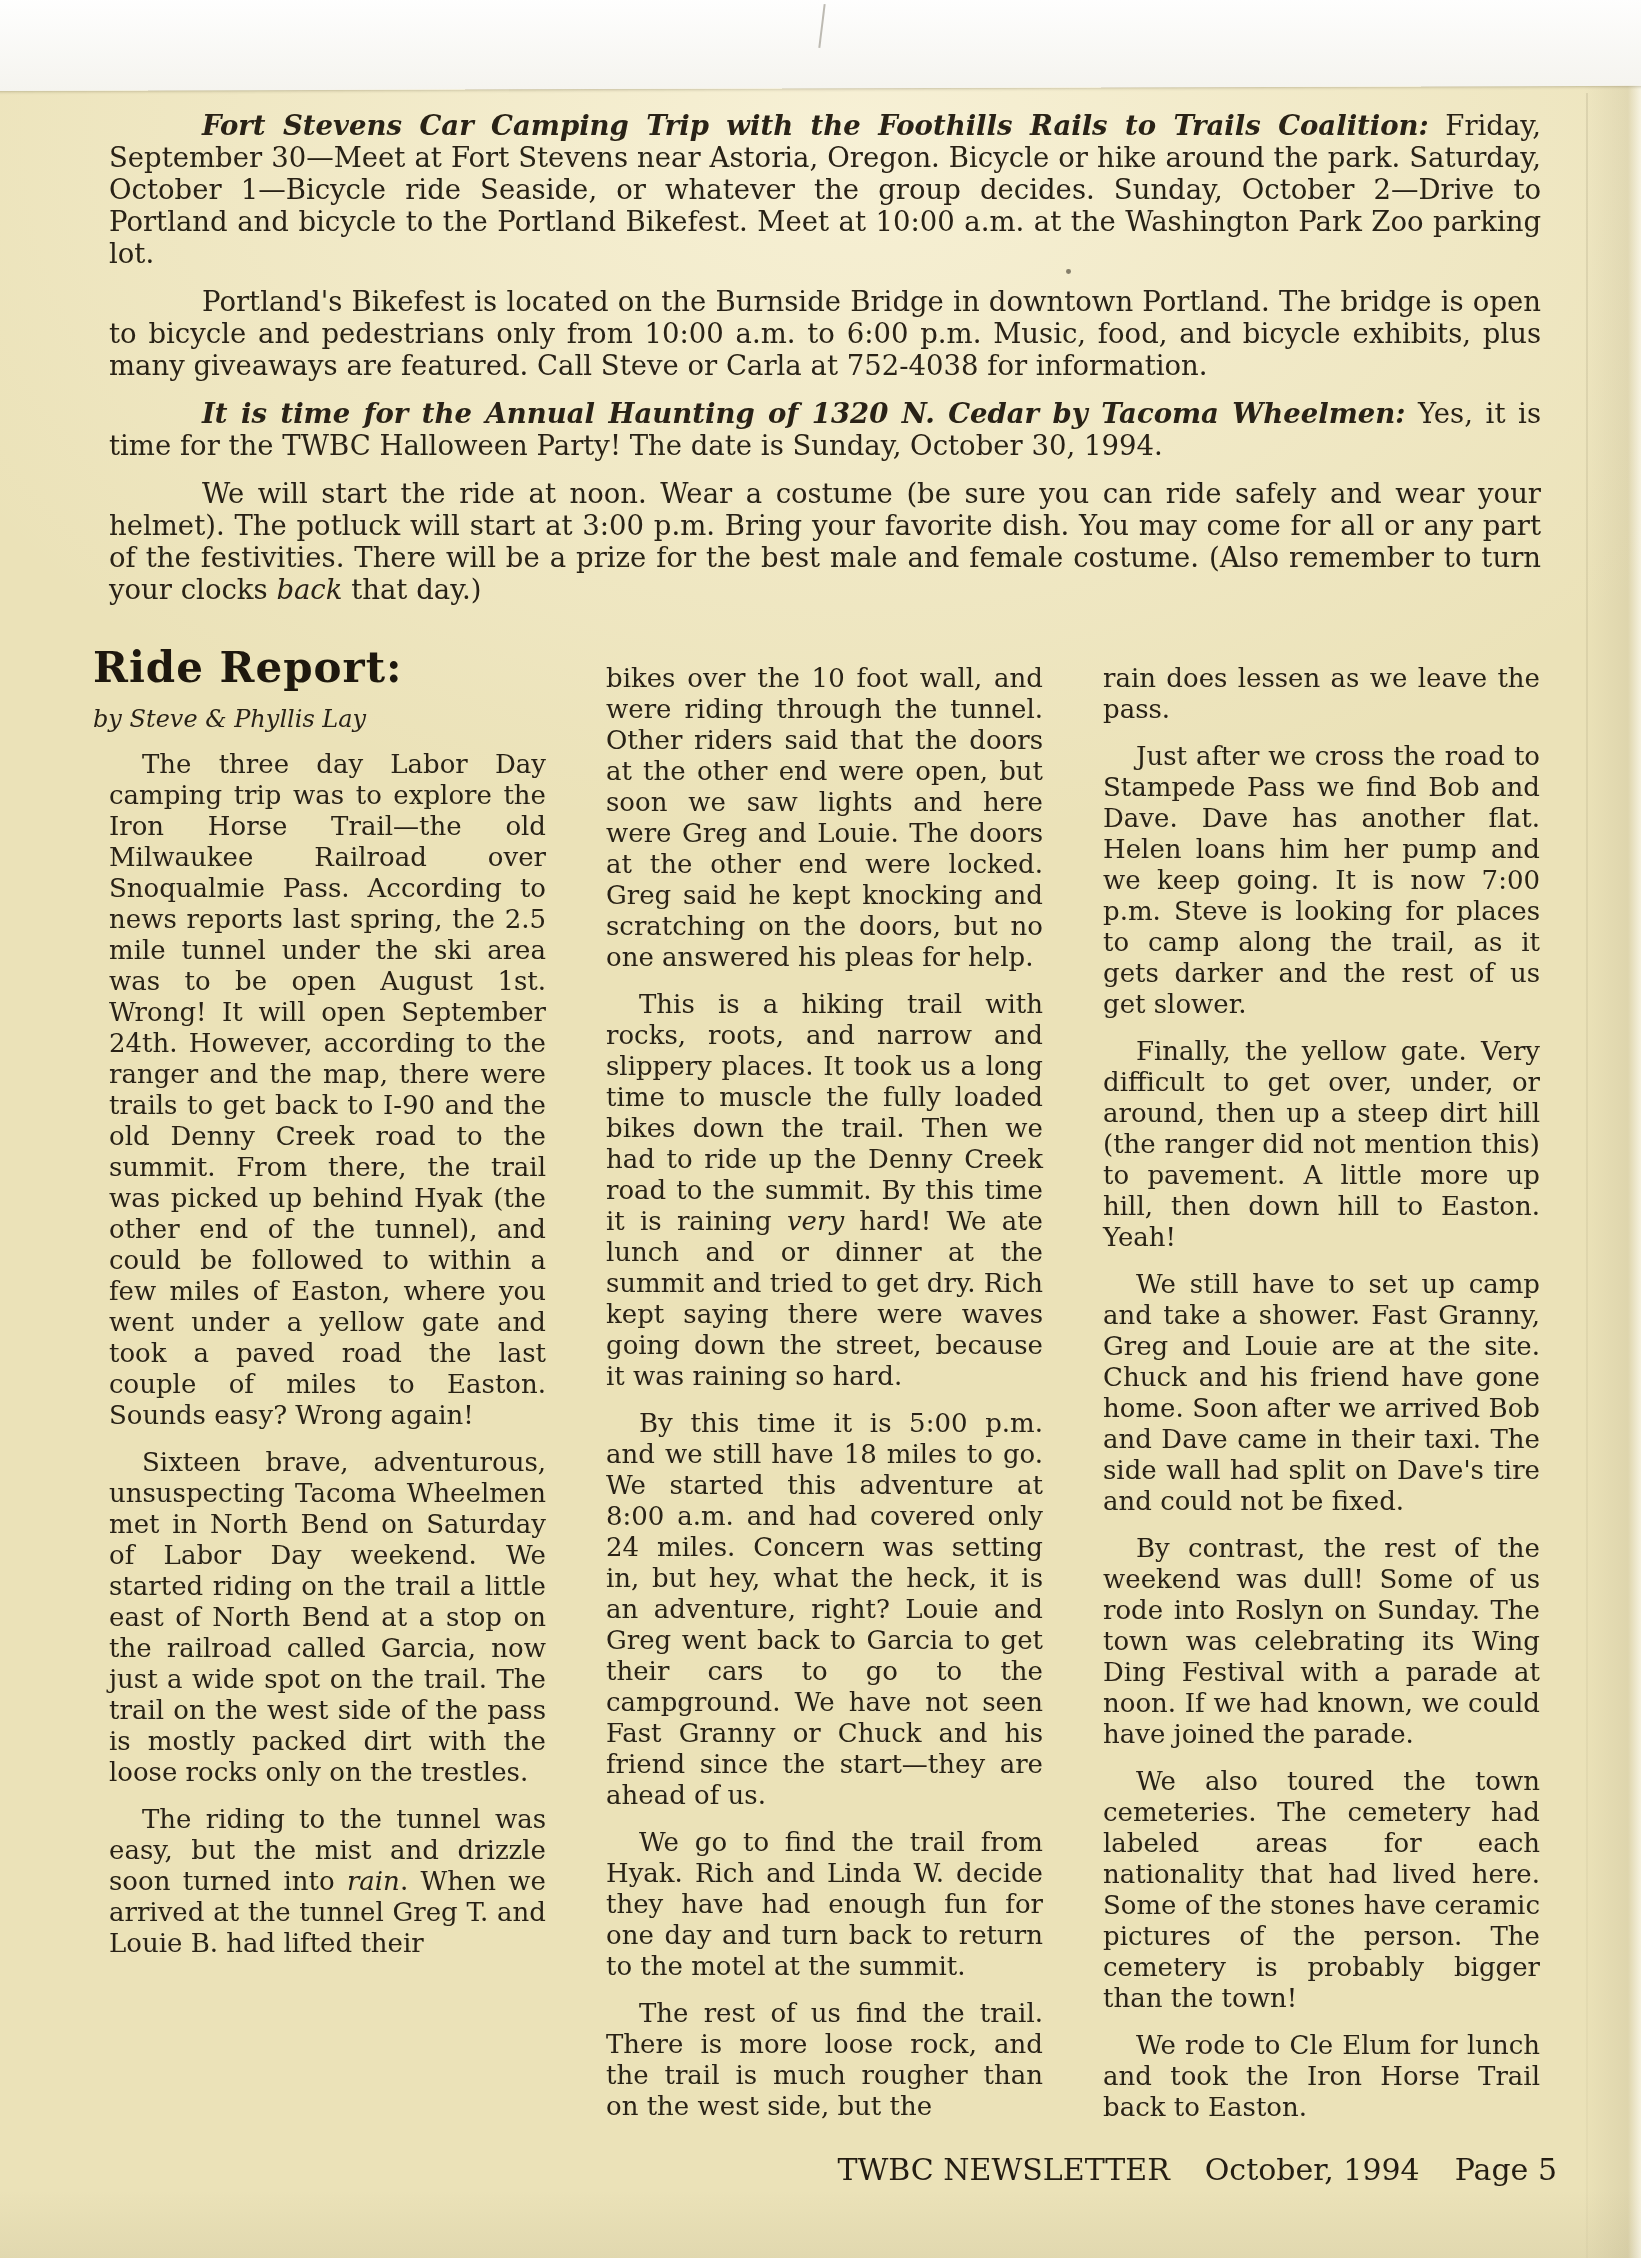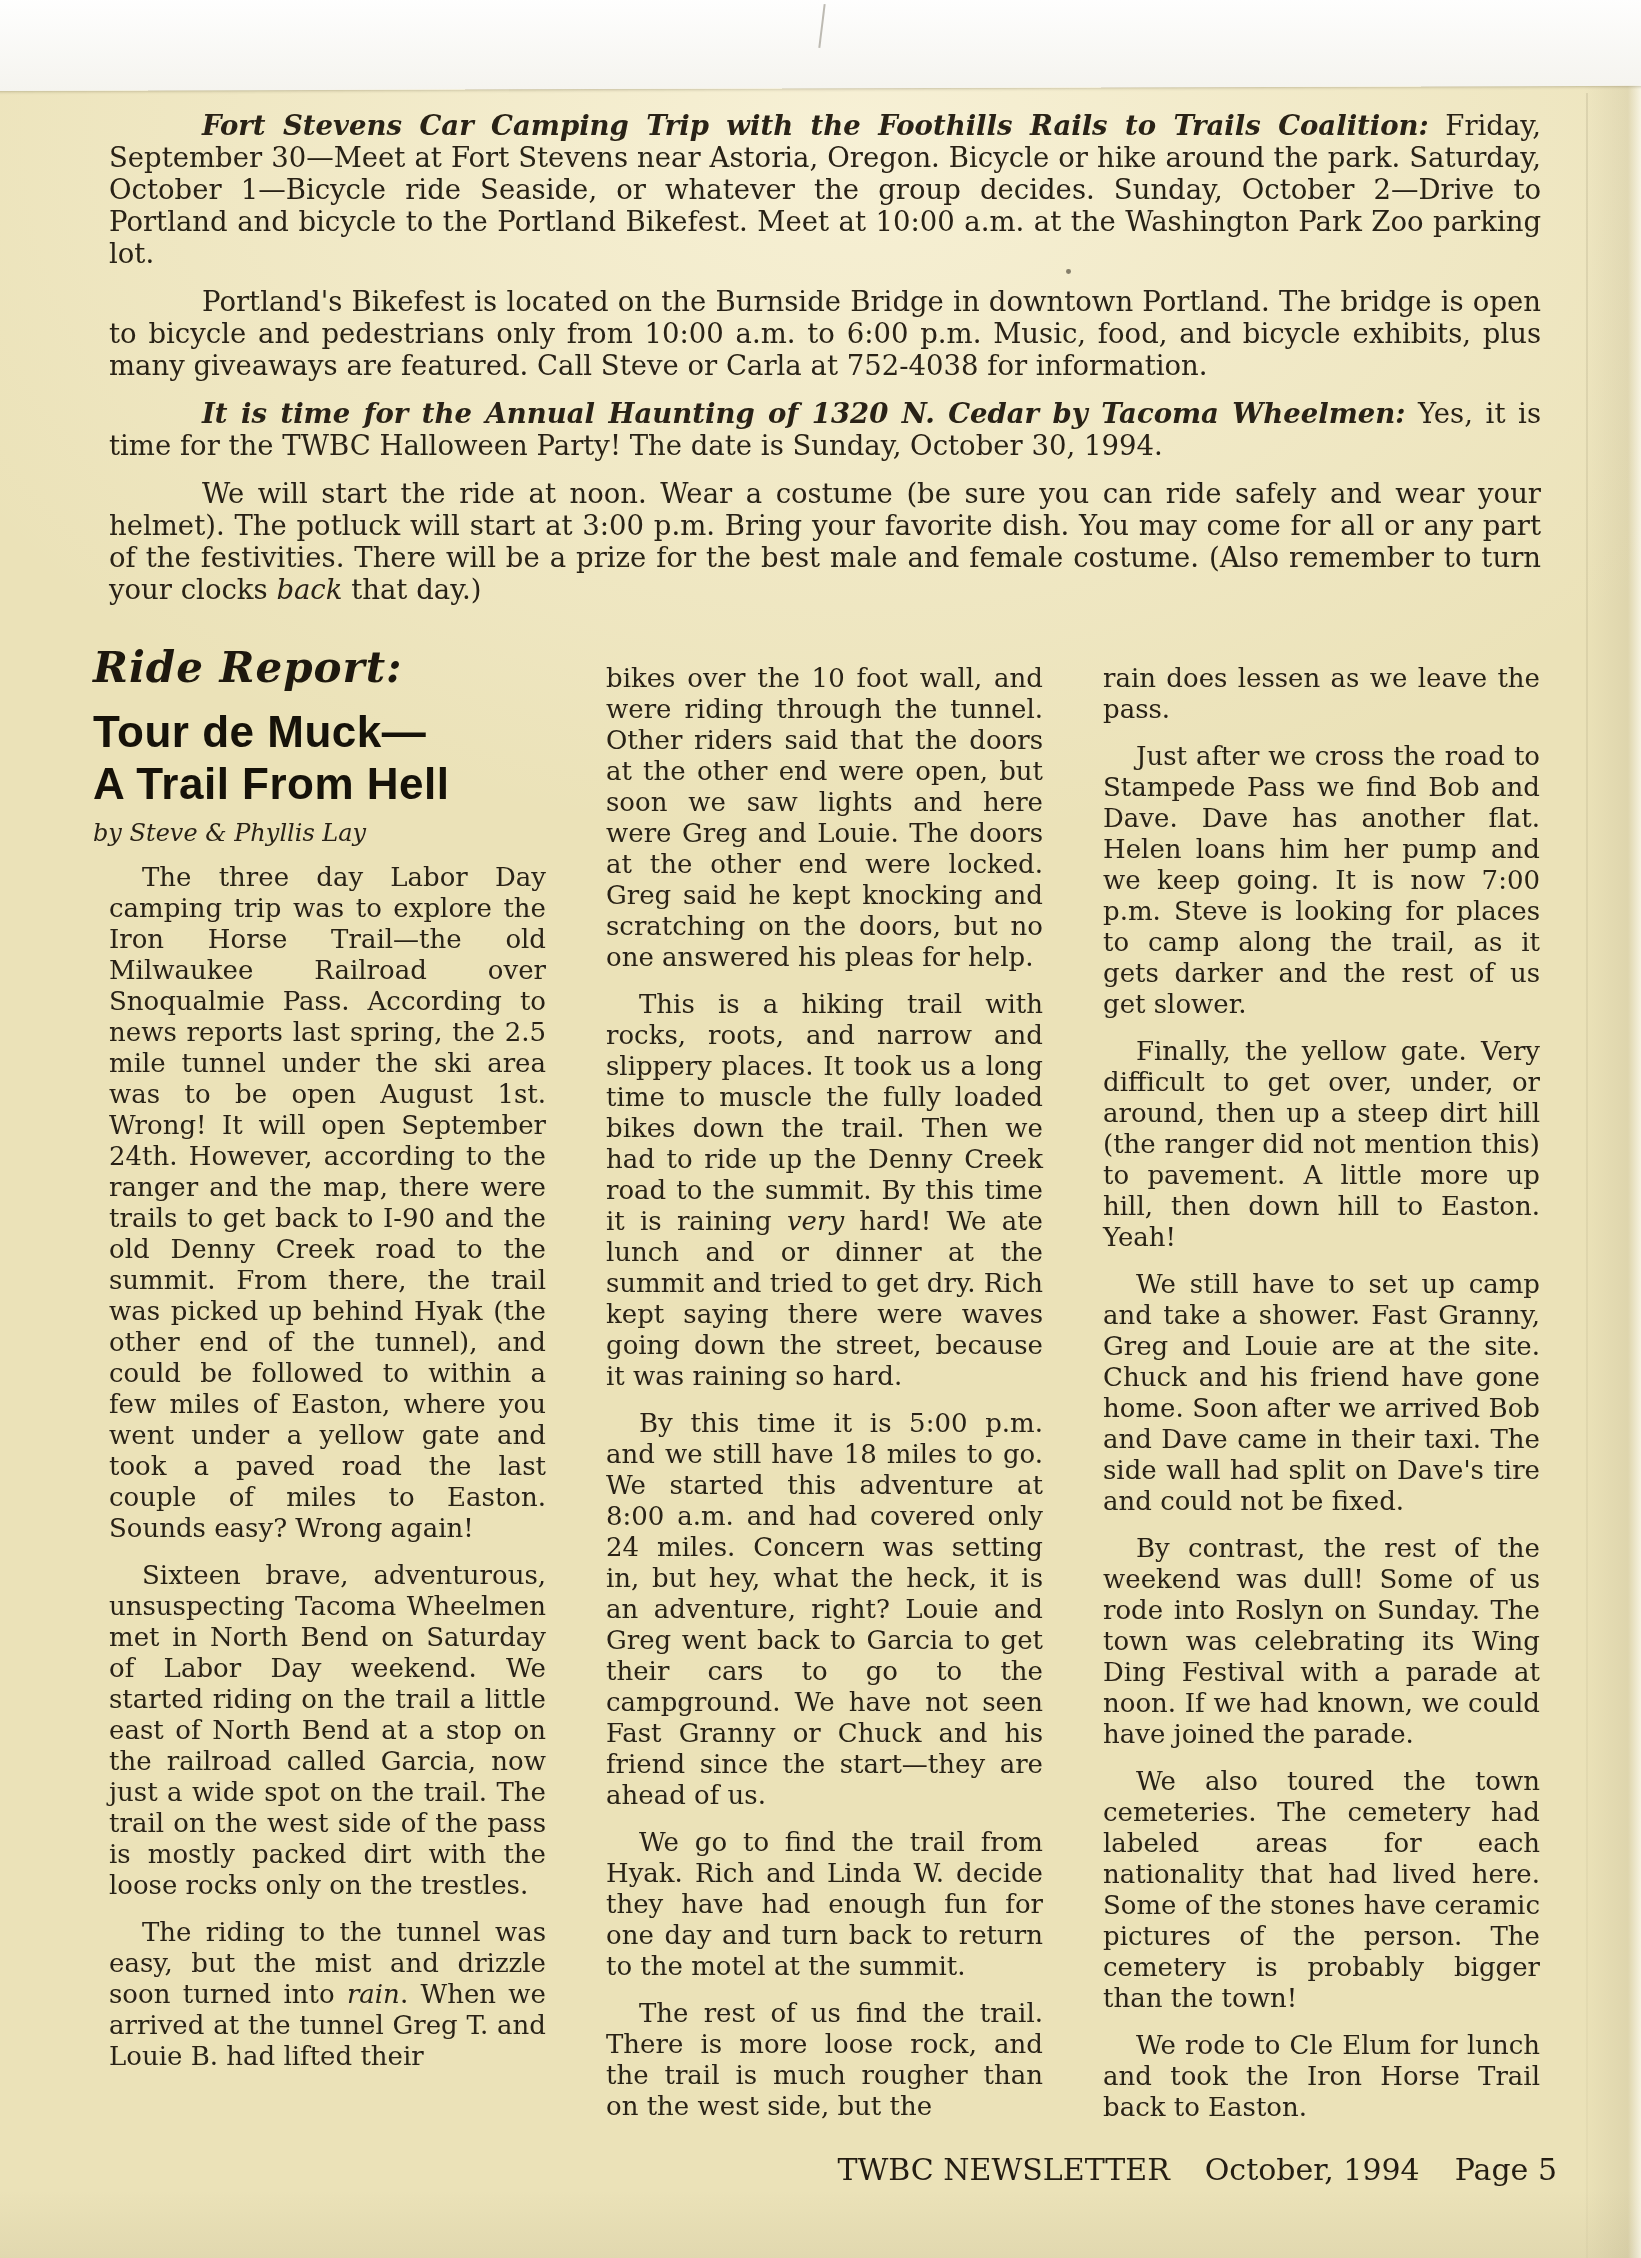--- a/index.html
+++ b/index.html
@@ -36,21 +36,21 @@
   .indent-deep{text-indent:93px;}
   .indent-small{text-indent:33px;}
   .indent-none{text-indent:0;}
   .run-bi{font-style:italic;font-weight:700;}
   .run-i{font-style:italic;}
 
   .cols{display:flex;gap:28px;margin-top:42px;align-items:flex-start;}
   .col{width:469px;font-size:26px;line-height:31px;text-align:justify;color:#292216;}
 
   .rr-heading{
-    font-family:"DejaVu Serif",serif;font-style:italic;font-weight:700;
+    font-family:"DejaVu Serif",serif;font-weight:700;
     font-size:42px;line-height:1;letter-spacing:1px;color:#1e180e;margin:0 0 17.4px 0;
   }
   .article-title{
     font-family:"Liberation Sans",sans-serif;font-weight:700;
     font-size:44px;line-height:52px;letter-spacing:0.5px;color:#161209;
     text-align:left;text-indent:0;
   }
   .byline{font-family:"DejaVu Serif",serif;font-style:italic;font-size:24px;line-height:1.1;margin:9.7px 0 11.6px 0;text-indent:0;text-align:left;}
 
   .footer{
@@ -76,24 +76,20 @@
         <p class="para indent-deep"><span class="run-bi">Fort Stevens Car Camping Trip with the Foothills Rails to Trails Coalition:</span> Friday, September 30—Meet at Fort Stevens near Astoria, Oregon. Bicycle or hike around the park. Saturday, October 1—Bicycle ride Seaside, or whatever the group decides. Sunday, October 2—Drive to Portland and bicycle to the Portland Bikefest. Meet at 10:00 a.m. at the Washington Park Zoo parking lot.</p>
         <p class="para indent-deep">Portland's Bikefest is located on the Burnside Bridge in downtown Portland. The bridge is open to bicycle and pedestrians only from 10:00 a.m. to 6:00 p.m. Music, food, and bicycle exhibits, plus many giveaways are featured. Call Steve or Carla at 752-4038 for information.</p>
         <p class="para indent-deep"><span class="run-bi">It is time for the Annual Haunting of 1320 N. Cedar by Tacoma Wheelmen:</span> Yes, it is time for the TWBC Halloween Party! The date is Sunday, October 30, 1994.</p>
         <p class="para indent-deep">We will start the ride at noon. Wear a costume (be sure you can ride safely and wear your helmet). The potluck will start at 3:00 p.m. Bring your favorite dish. You may come for all or any part of the festivities. There will be a prize for the best male and female costume. (Also remember to turn your clocks <span class="run-i">back</span> that day.)</p>
       </div>
 
     <div class="cols">
 
       <div class="col">
         <div class="rr-heading">Ride Report:</div>
-        <div class="article-title">
-          <div>Tour de Muck—</div>
-          <div>A Trail From Hell</div>
-        </div>
         <div class="byline">by Steve &amp; Phyllis Lay</div>
         <div>
             <p class="para indent-small">The three day Labor Day camping trip was to explore the Iron Horse Trail—the old Milwaukee Railroad over Snoqualmie Pass. According to news reports last spring, the 2.5 mile tunnel under the ski area was to be open August 1st. Wrong! It will open September 24th. However, according to the ranger and the map, there were trails to get back to I-90 and the old Denny Creek road to the summit. From there, the trail was picked up behind Hyak (the other end of the tunnel), and could be followed to within a few miles of Easton, where you went under a yellow gate and took a paved road the last couple of miles to Easton. Sounds easy? Wrong again!</p>
             <p class="para indent-small">Sixteen brave, adventurous, unsuspecting Tacoma Wheelmen met in North Bend on Saturday of Labor Day weekend. We started riding on the trail a little east of North Bend at a stop on the railroad called Garcia, now just a wide spot on the trail. The trail on the west side of the pass is mostly packed dirt with the loose rocks only on the trestles.</p>
             <p class="para indent-small">The riding to the tunnel was easy, but the mist and drizzle soon turned into <span class="run-i">rain</span>. When we arrived at the tunnel Greg T. and Louie B. had lifted their</p>
           </div>
       </div>
 
       <div class="col">
         <div>

